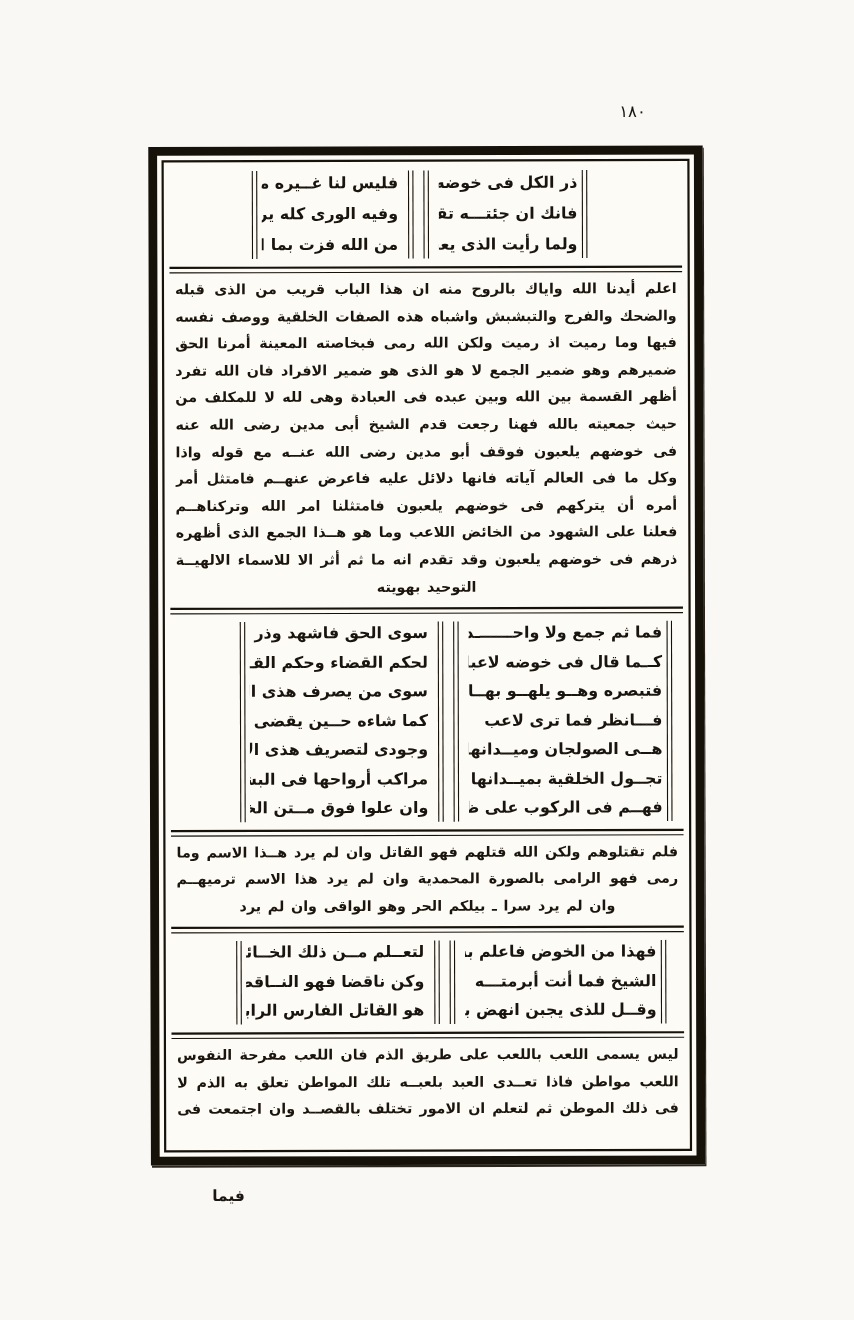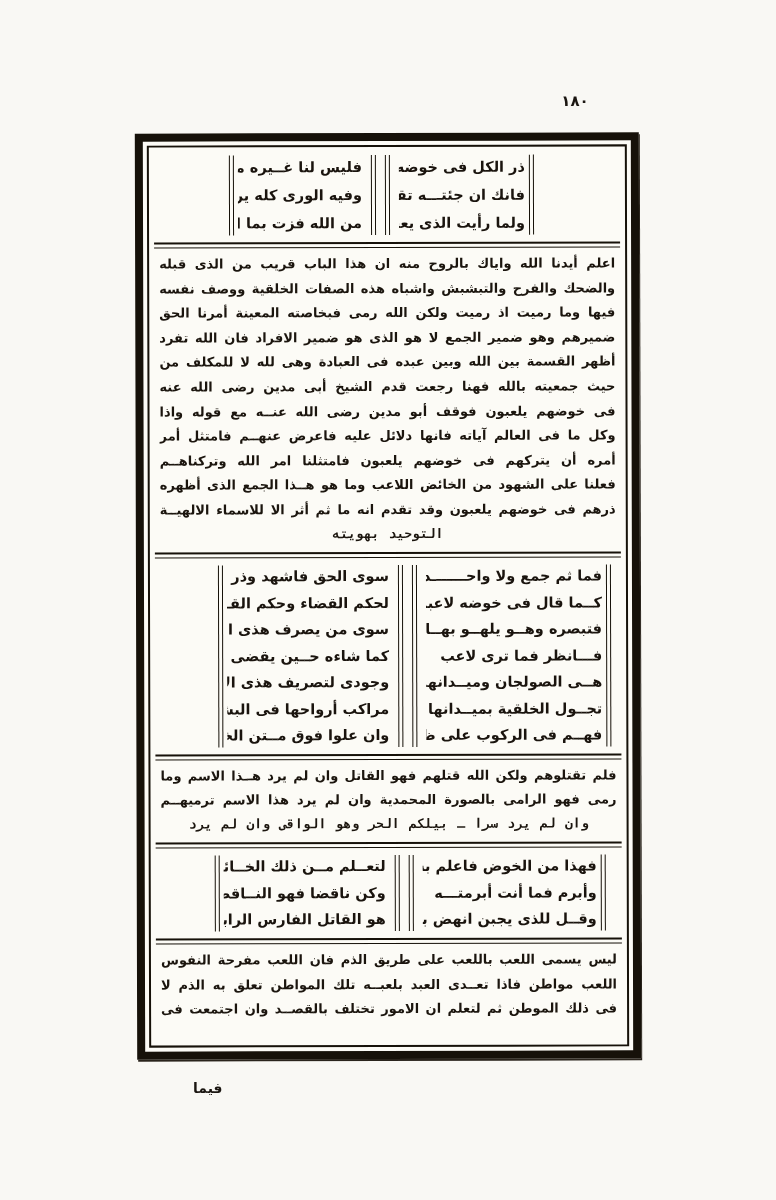--- a/index.html
+++ b/index.html
@@ -4,21 +4,21 @@
 <style>
   html,body{margin:0;padding:0;}
   body{
     width:776px;height:1200px;position:relative;
     background:#f9f8f4;
     font-family:"DejaVu Sans",sans-serif;
     overflow:hidden;
   }
   .page-number{
     position:absolute;top:92px;left:538px;width:74px;
-    text-align:center;font-size:15px;font-weight:700;color:#1b1611;
+    text-align:center;font-size:15px;font-weight:400;color:#1b1611;
     letter-spacing:2px;
   }
   .frame{
     position:absolute;left:136px;top:133px;width:504px;height:926px;
     box-sizing:border-box;border:8px solid #161109;padding:4px;
     background:#fcfbf6;transform:rotate(-0.15deg);
     box-shadow:1px 2px 0 #2a241c;
   }
   .frame-inner{
     border:2px solid #161109;height:100%;box-sizing:border-box;
@@ -56,21 +56,21 @@
   .poem3 .col-l{width:170px;}
   .poem3 .hemistich{line-height:26.5px;height:26.5px;}
   
   .prose{padding:3px 7px 4px;flex:none;}
   .pline{
     font-size:13px;font-weight:600;color:#1b150e;
     line-height:24.6px;height:24.6px;overflow:hidden;
     text-align:justify;text-align-last:justify;
     word-spacing:1.5px;
   }
-  .pline--center{text-align:center;text-align-last:center;font-family:Liberation Mono, monospace;}
+  .pline--center{text-align:center;text-align-last:center;}
   .catchword{
     position:absolute;left:193px;top:1080px;
     font-size:14px;font-weight:700;color:#1b1611;
   }
 </style>
 </head>
 <body>
 
 <div class="page-number">١٨٠</div>
 
@@ -154,21 +154,21 @@
       <div class="pline pline--center">وان لم يرد سرا ـ بيلكم الحر وهو الواقى وان لم يرد</div>
     </section>
 
     <div class="hrule"></div>
 
     <section class="poem poem3">
       <span class="sp sp-r"></span>
       <span class="vrule"></span>
       <div class="col col-r">
         <div class="hemistich">فهذا من الخوض فاعلم به</div>
-        <div class="hemistich">وأبرم فما أنت أبرمتـــه</div>
+        <div class="hemistich">الشيخ فما أنت أبرمتـــه</div>
         <div class="hemistich">وقــل للذى يجبن انهض به</div>
       </div>
       <span class="mid">
         <span class="vrule"></span>
         <span class="vrule"></span>
       </span>
       <div class="col col-l">
         <div class="hemistich">لتعــلم مــن ذلك الخــائض</div>
         <div class="hemistich">وكن ناقضا فهو النــاقض</div>
         <div class="hemistich">هو القاتل الفارس الرابض</div>

